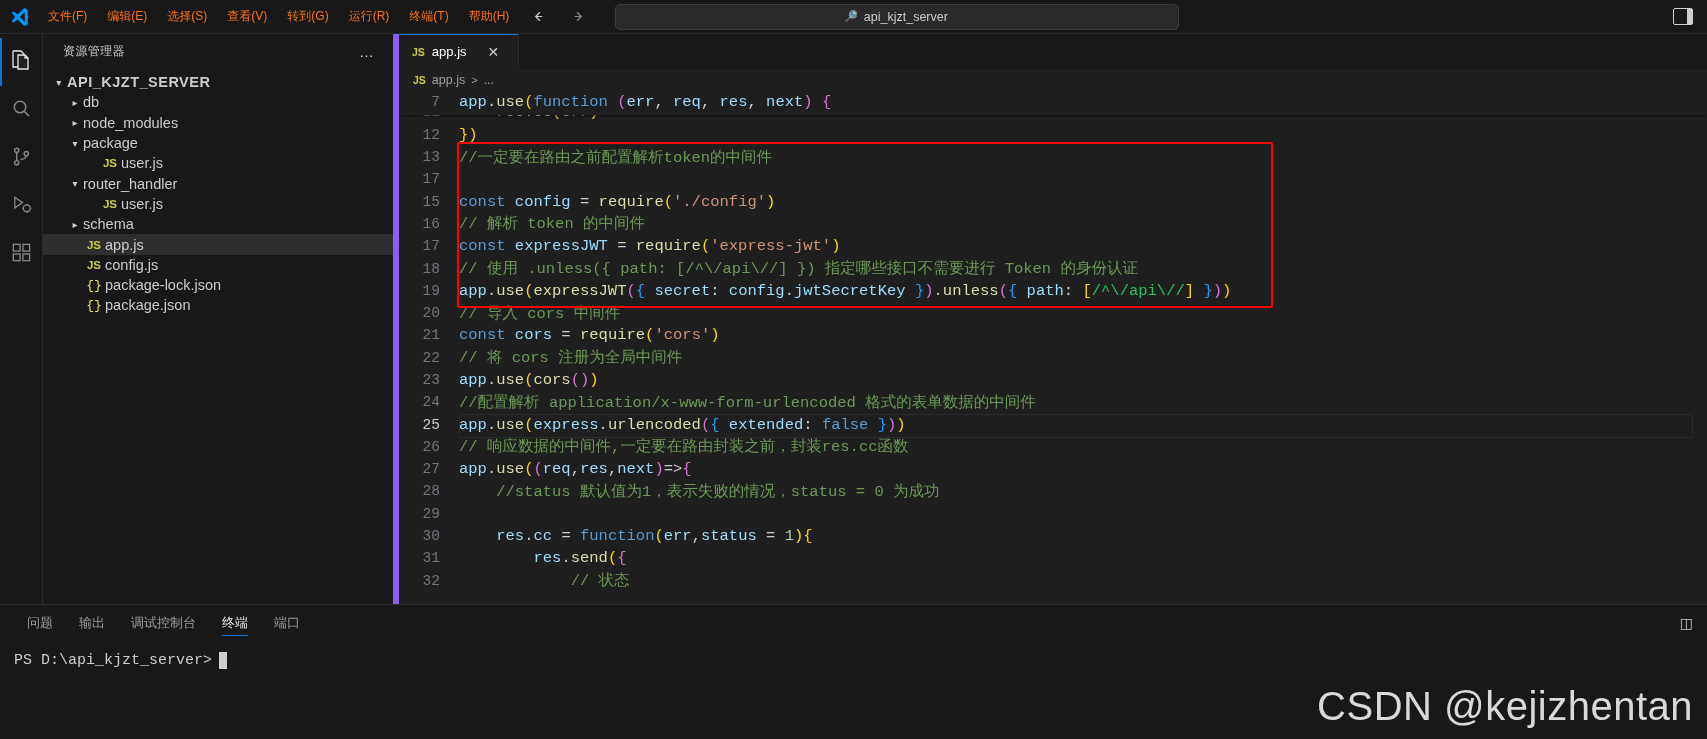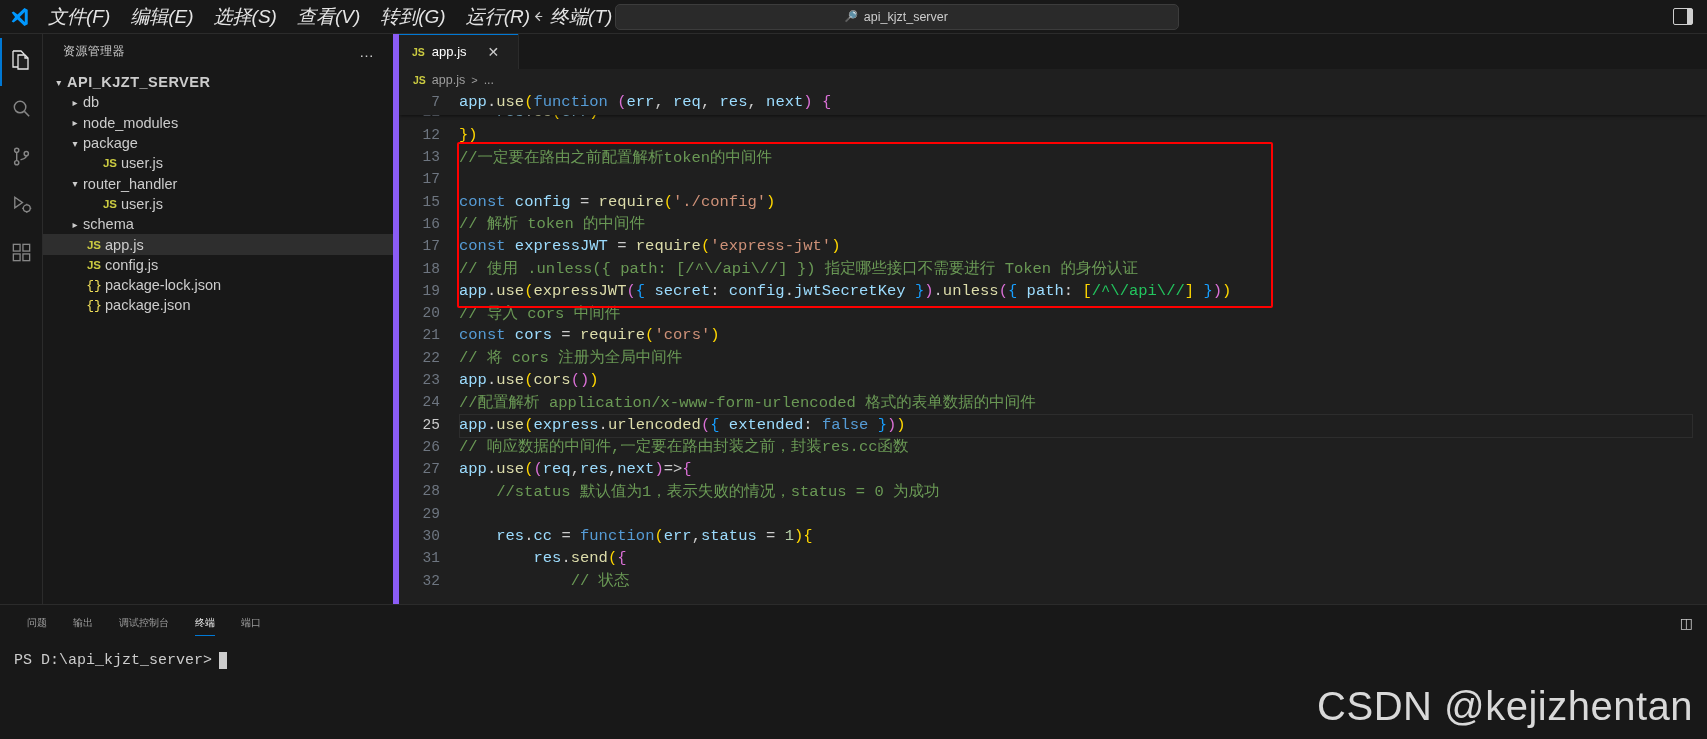--- a/index.html
+++ b/index.html
@@ -14,21 +14,21 @@
 
   
   .titlebar{
     height:33px;min-height:33px;background:#181818;display:flex;align-items:center;
     border-bottom:1px solid #2b2b2b;position:relative;
   }
   .vscode-logo{width:38px;display:flex;align-items:center;justify-content:center;}
   .menu{display:flex;align-items:center;height:100%;}
   .menu-item{
     padding:0 10px;height:100%;display:flex;align-items:center;
-    font-size:19px;color:#e5e5e5;white-space:nowrap;cursor:default;font-style:italic;
+    font-size:12px;color:#f97316;white-space:nowrap;cursor:default;
   }
   .titlebar-center{
     position:absolute;left:0;right:0;top:0;bottom:0;
     display:flex;align-items:center;justify-content:center;pointer-events:none;
   }
   .navbtns{display:flex;gap:20px;margin-right:26px;pointer-events:auto;}
   .navbtn{width:20px;height:20px;display:flex;align-items:center;justify-content:center;color:#8a8a8a;}
   .navbtn.enabled{color:#cccccc;}
   .qinput{
     width:562px;height:24px;background:#2a2a2a;border:1px solid #3c3c3c;border-radius:5px;
@@ -126,21 +126,21 @@
   .t-regex{color:#22c55e;}
 
   .redbox{
     position:absolute;border:2px solid #ff0000;border-radius:2px;pointer-events:none;z-index:7;
   }
 
   
   .panel{height:134px;min-height:134px;background:#181818;border-top:1px solid #2b2b2b;display:flex;flex-direction:column;}
   .panel-tabs{height:35px;min-height:35px;display:flex;align-items:center;padding-left:14px;gap:0;position:relative;}
   .ptab{
-    padding:0 13px;height:35px;display:flex;align-items:center;font-size:10px;color:#9d9d9d;
+    padding:0 13px;height:35px;display:flex;align-items:center;font-size:13px;color:#9d9d9d;
     position:relative;cursor:pointer;white-space:nowrap;
   }
   .ptab.active{color:#e7e7e7;}
   .ptab.active::after{content:"";position:absolute;left:13px;right:13px;bottom:4px;height:1px;background:#0078d4;}
   .panel-tabs .pright{margin-left:auto;display:flex;align-items:center;padding-right:14px;}
   .term{
     flex:1;padding:12px 0 0 14px;font-family:"Liberation Mono","DejaVu Sans Mono",monospace;
     font-size:15px;color:#cccccc;display:flex;align-items:flex-start;
   }
   .caret{display:inline-block;width:8px;height:17px;background:#cccccc;margin-left:7px;vertical-align:-3px;}

